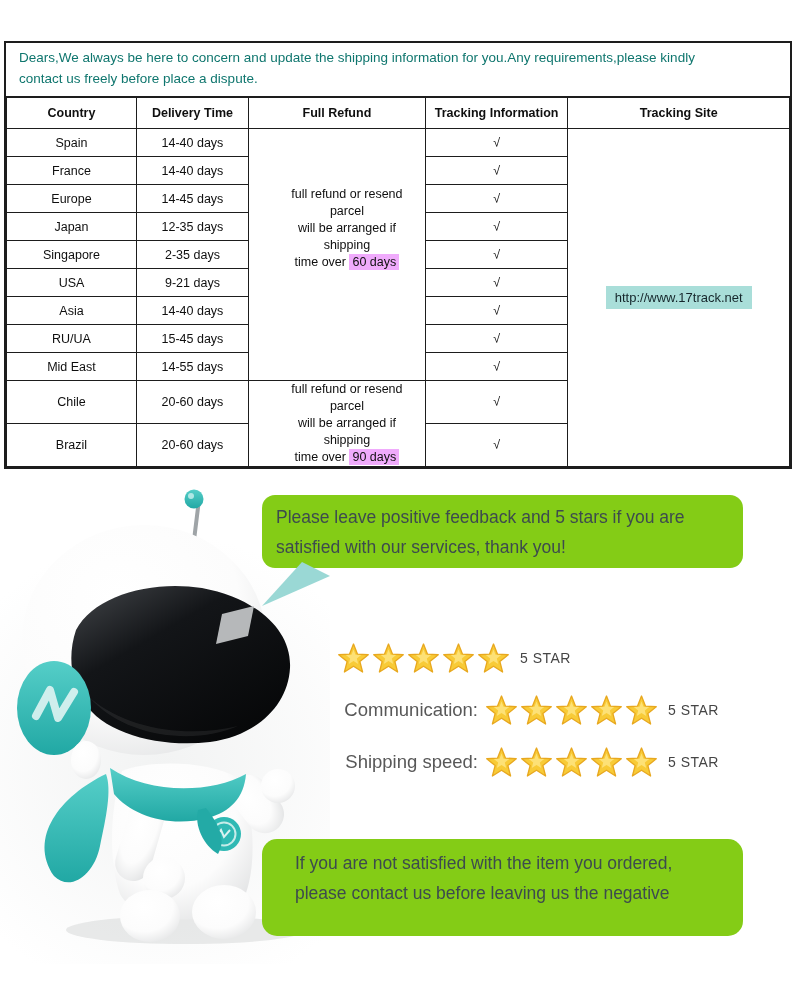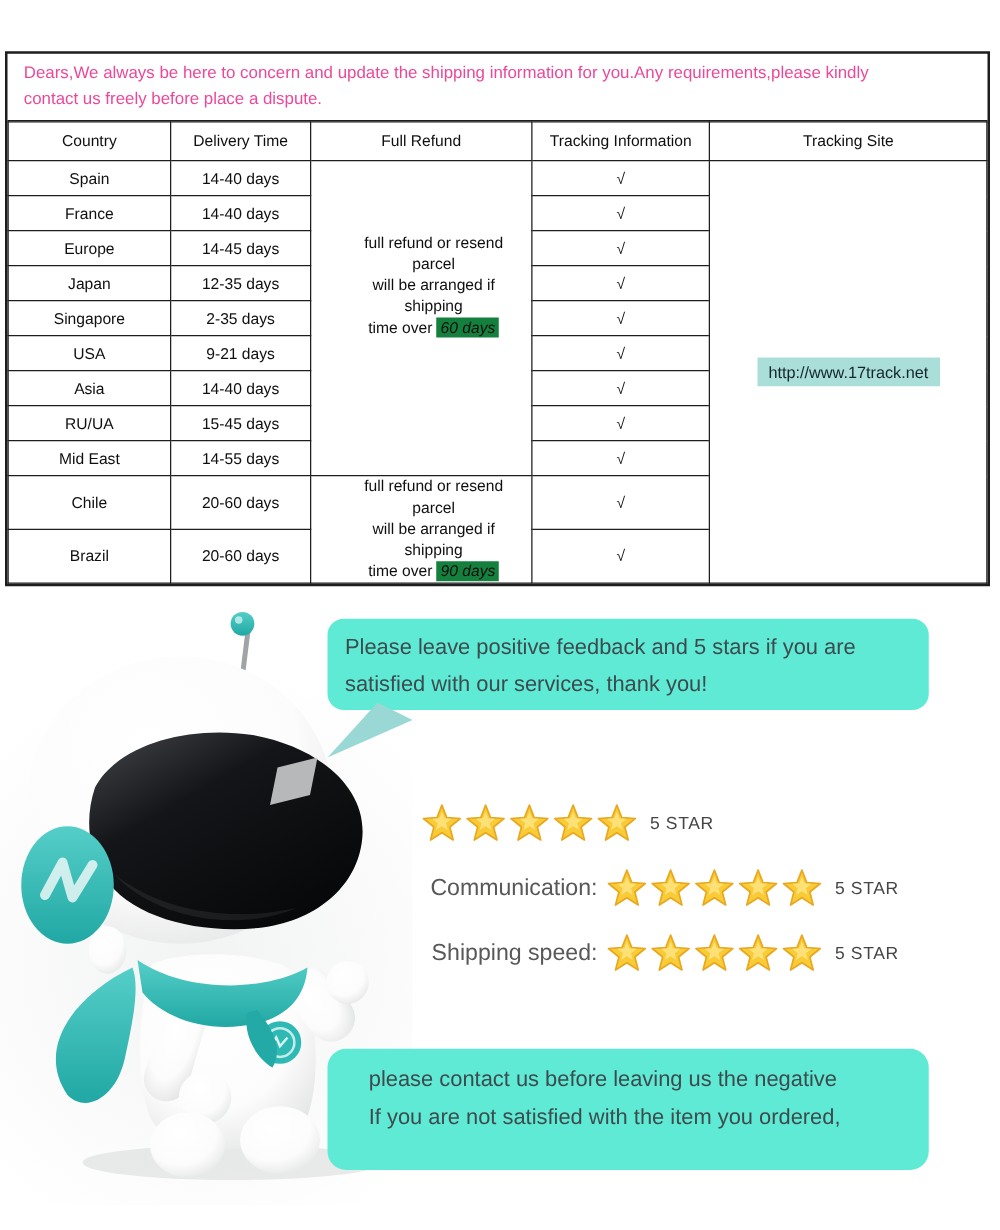--- a/index.html
+++ b/index.html
@@ -1,36 +1,36 @@
 <!DOCTYPE html>
 <html><head>
 <meta charset="utf-8">
 <style>
   html,body{margin:0;padding:0;}
   body{width:800px;height:984px;background:#ffffff;font-family:"Liberation Sans",sans-serif;position:relative;overflow:hidden;}
   .page{position:absolute;inset:0;}
 
   
   .info-card{position:absolute;left:4px;top:41px;width:788px;border:2px solid #1d1d1d;background:#fff;box-sizing:border-box;}
-  .intro{padding:4px 8px 7px 13px;font-size:13.5px;line-height:21px;color:#ec4899;border-bottom:1px solid #1d1d1d;}
+  .intro{padding:4px 8px 7px 13px;font-size:13.5px;line-height:21px;color:#0f766e;border-bottom:1px solid #1d1d1d;}
   table.ship{border-collapse:collapse;width:100%;table-layout:fixed;}
   table.ship th,table.ship td{border:1px solid #1d1d1d;text-align:center;color:#0f0f0f;overflow:hidden;}
-  table.ship th{height:28px;font-size:12.5px;font-weight:normal;}
+  table.ship th{height:28px;font-size:12.5px;font-weight:bold;}
   table.ship td{height:25px;font-size:12.5px;}
   col.c-country{width:16.6%;}col.c-delivery{width:14.3%;}col.c-refund{width:22.6%;}col.c-trackinfo{width:18.2%;}col.c-site{width:28.3%;}
   td.refund-cell{text-align:left;padding:0 4px 0 24px;font-size:12.5px;line-height:17px;vertical-align:middle;}
   td.refund-g1{padding-bottom:52px;}
-  td.refund-cell .hl{background:#15803d;padding:1px 3px;font-style:italic;}
+  td.refund-cell .hl{background:#f0abfc;padding:1px 3px;}
   td.site-cell{vertical-align:middle;}
   .url-chip{background:#a9ded9;padding:4px 9px;font-size:13px;color:#15262b;display:inline-block;}
   td.check-cell{font-size:13px;}
 
   
   .robot-wrap{position:absolute;left:-2px;top:478px;width:332px;height:486px;}
-  .bubble{position:absolute;background:#5eead4;border-radius:13px;color:#3d4b4e;font-size:17.5px;line-height:30px;box-sizing:border-box;}
+  .bubble{position:absolute;background:#84cc16;border-radius:13px;color:#3d4b4e;font-size:17.5px;line-height:30px;box-sizing:border-box;}
   .bubble-top{left:262px;top:495px;width:481px;height:73px;padding:7px 12px 0 14px;}
   .bubble-tail{position:absolute;left:256px;top:560px;width:90px;height:48px;}
   .bubble-bottom{left:262px;top:839px;width:481px;height:97px;padding:9px 10px 0 33px;border-radius:15px;}
 
   .ratings{position:absolute;left:330px;top:632px;width:470px;}
   .rating-row{display:flex;align-items:center;height:52px;}
   .rating-label{width:148px;text-align:right;font-size:18.5px;color:#585858;flex:0 0 auto;}
   .stars{display:flex;gap:2px;margin-left:7px;align-items:center;}
   .stars svg{display:block;}
   .rating-suffix{margin-left:10px;font-size:14px;color:#454545;letter-spacing:0.5px;}
@@ -275,17 +275,17 @@
           <svg width="33" height="33" viewBox="0 0 32 32">
             <path d="M16 2 L19.8 11.7 L30.3 12.4 L22.2 19 L24.8 29.1 L16 23.5 L7.2 29.1 L9.8 19 L1.7 12.4 L12.2 11.7 Z" fill="#f8cb37" stroke="#e8a81f" stroke-width="1.3" stroke-linejoin="round"></path>
             <path d="M16 2 L19.8 11.7 L30.3 12.4 L22.2 19 L24.8 29.1 L16 23.5 L7.2 29.1 L9.8 19 L1.7 12.4 L12.2 11.7 Z" transform="translate(16 15) scale(0.52) translate(-16 -17)" fill="#ffe88c" opacity="0.75"></path>
           </svg>
         </span>
         <span class="rating-suffix">5 STAR</span>
       </div>
     </div>
 
   <div class="bubble bubble-bottom">
+    <div>If you are not satisfied with the item you ordered,</div>
     <div>please contact us before leaving us the negative</div>
-    <div>If you are not satisfied with the item you ordered,</div>
   </div>
 
 </div>
 
 </body></html>

